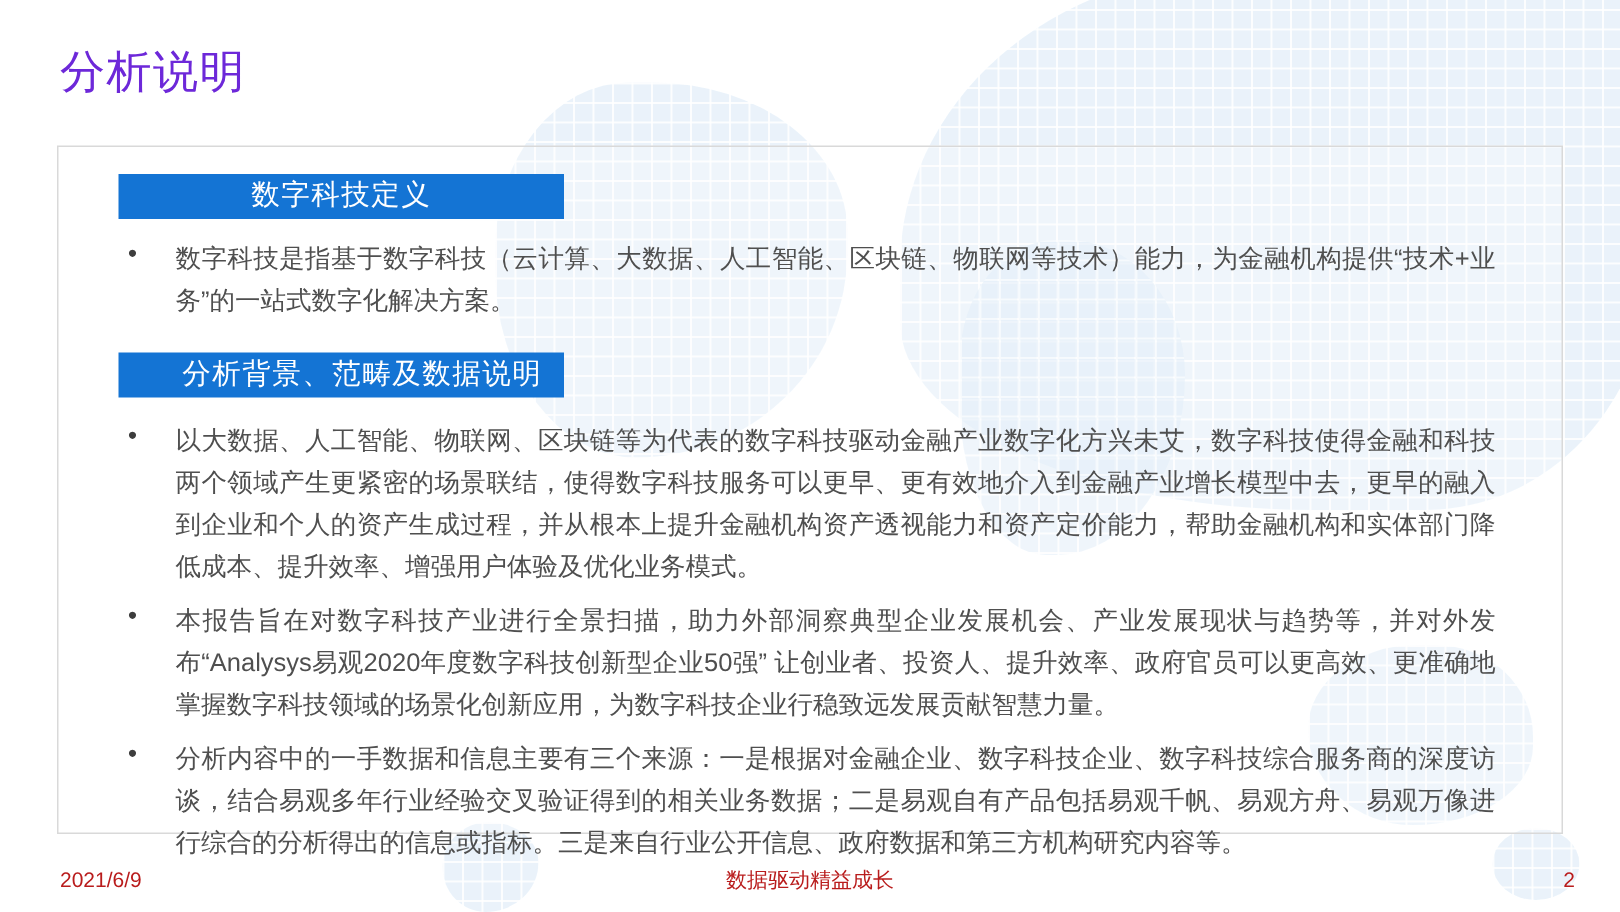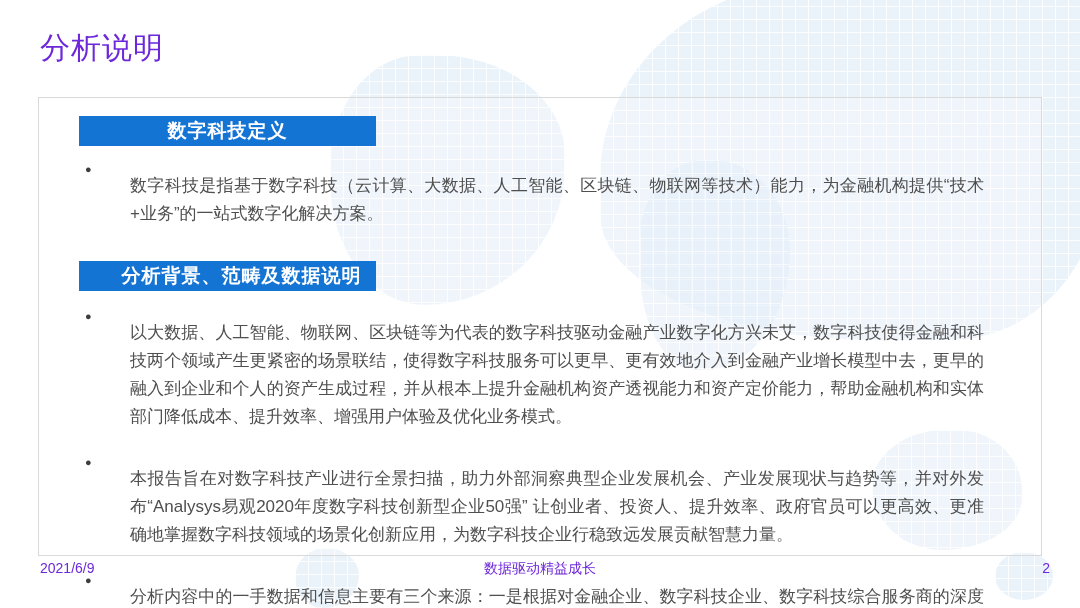--- a/index.html
+++ b/index.html
@@ -39,43 +39,43 @@
     position:absolute;left:38px;top:97px;z-index:1;
     width:1004px;height:459px;
     box-sizing:border-box;
     border:1px solid #d9d9d9;
     background:rgba(255,255,255,.25);
     padding:18px 40px 0 40px;
   }
   .bar{
     width:297px;height:30px;box-sizing:border-box;
     background:#1474d4;color:#ffffff;
-    font-size:19px;font-weight:bold;
+    font-size:19px;font-weight:normal;
     text-align:center;line-height:30px;
     letter-spacing:1px;
   }
   .bar.second{margin-top:16px;padding-left:28px;}
   .bullets{margin-top:9px;}
   .bullets.second{margin-top:11px;}
   .bullet{display:flex;align-items:flex-start;}
   .dot{
     flex:0 0 34px;width:34px;
     color:#3d3d3d;font-size:11px;line-height:28px;
     text-align:left;padding-left:6px;box-sizing:border-box;
   }
   .bullet p{
-    flex:1;margin:17px;
+    flex:1;margin:4px;
     font-size:17px;line-height:28px;color:#4f4f4f;
     text-align:justify;
   }
 
   .footer{
-    position:absolute;left:0;bottom:28px;z-index:2;
+    position:absolute;left:0;bottom:10px;z-index:2;
     width:1080px;height:20px;
-    font-size:14px;color:#6d28d9;
+    font-size:14px;color:#b91c1c;
   }
   .footer .date{position:absolute;left:40px;}
   .footer .slogan{position:absolute;left:0;width:100%;text-align:center;}
   .footer .pagenum{position:absolute;right:30px;}
 </style>
 </head>
 <body>
 
 <div class="slide">
 

